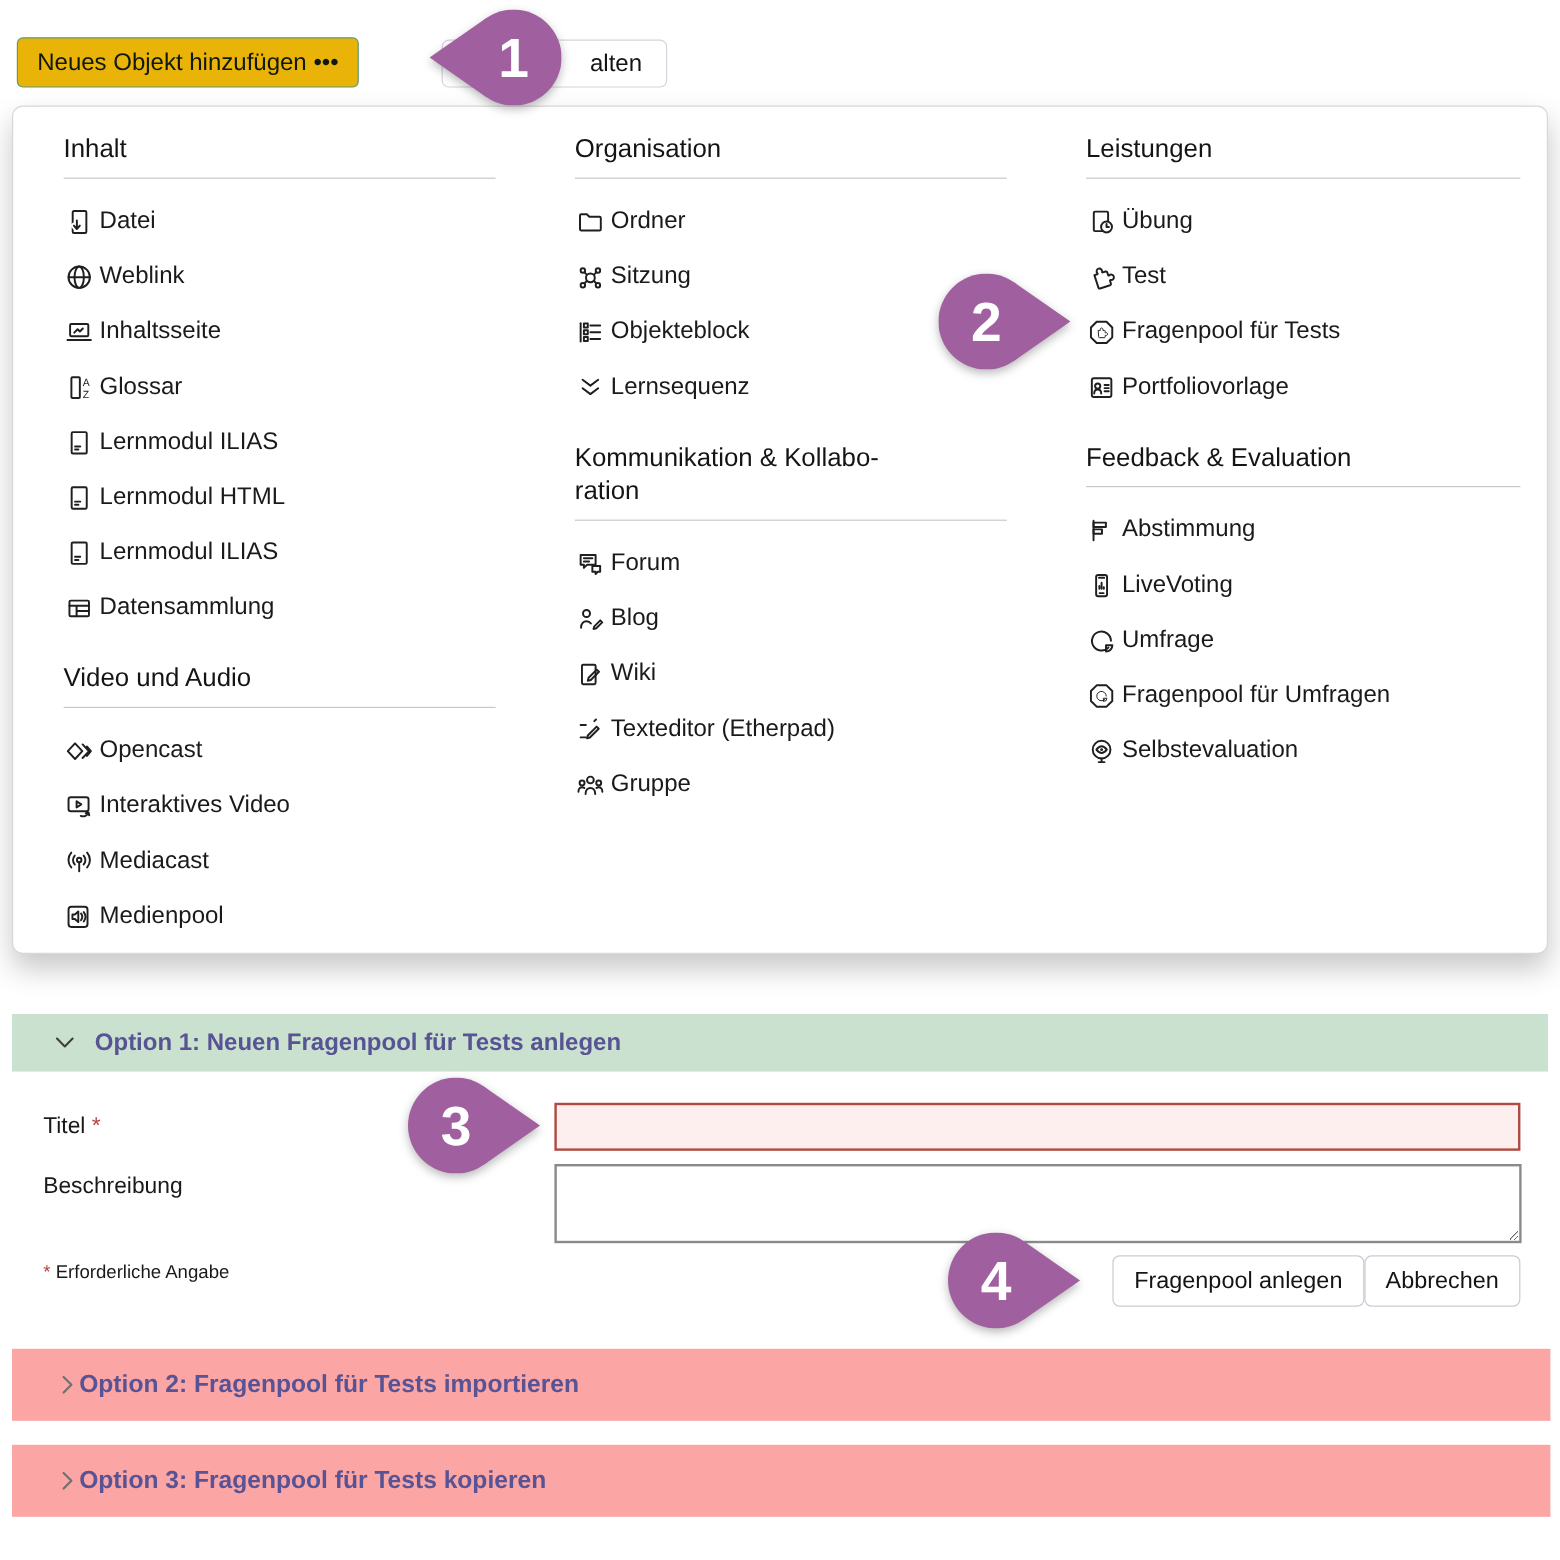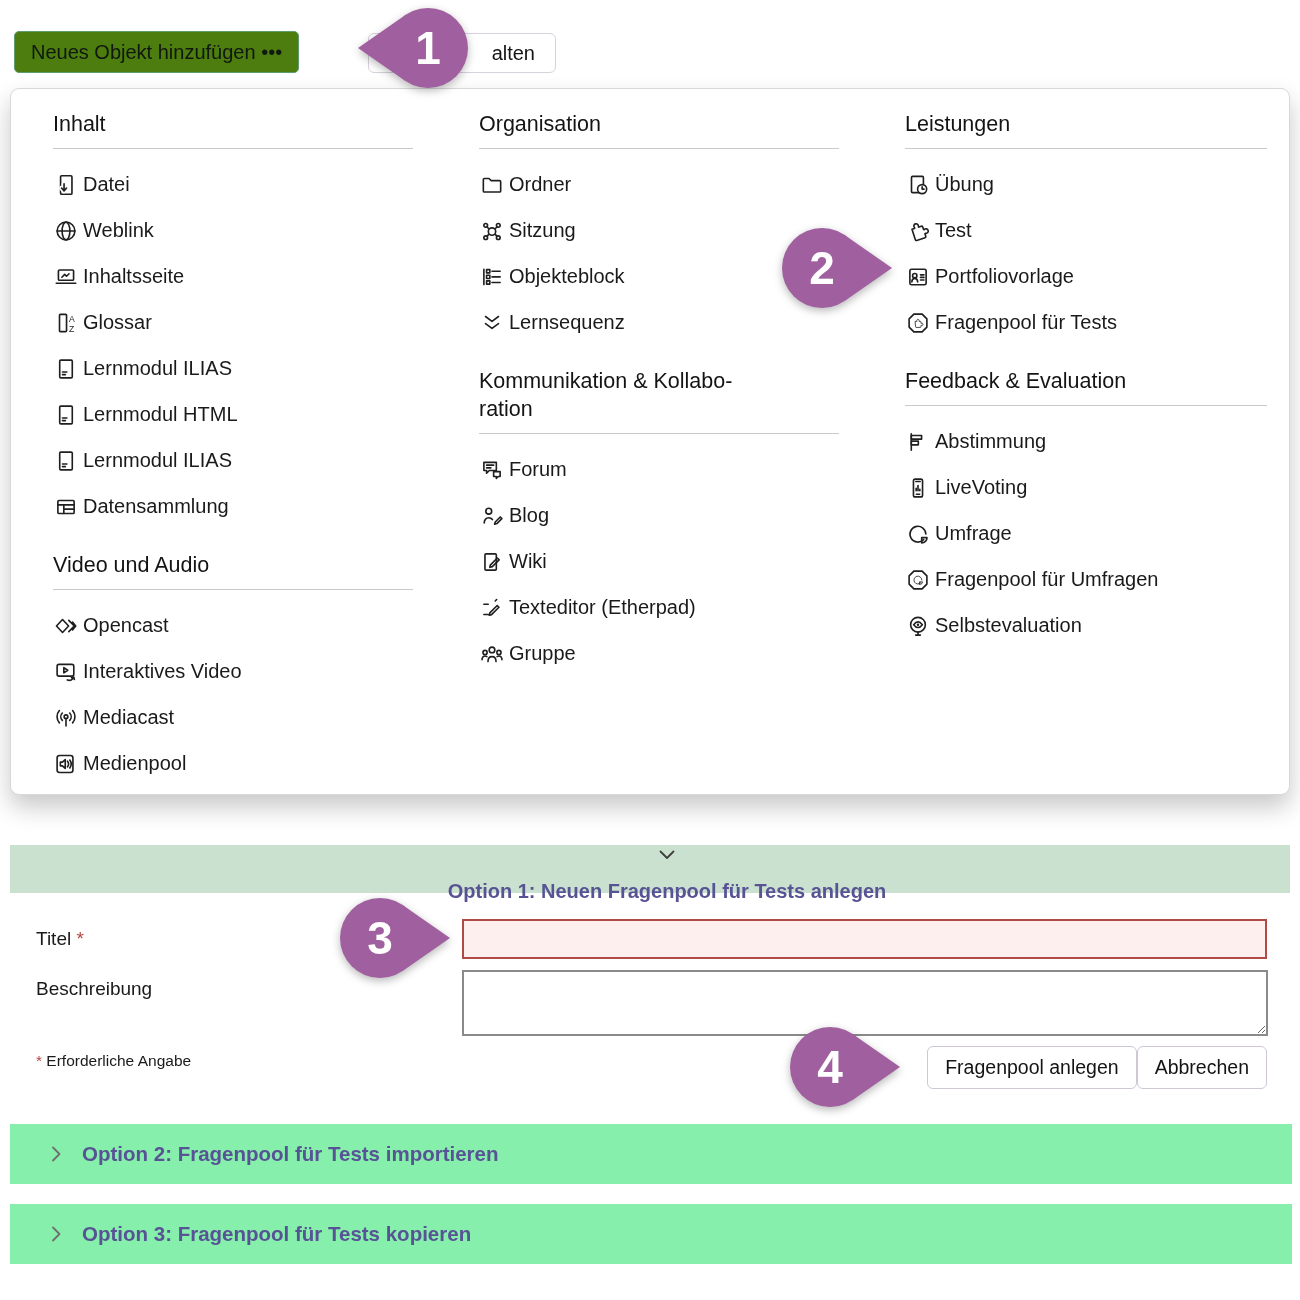--- a/index.html
+++ b/index.html
@@ -1,21 +1,21 @@
 <!DOCTYPE html>
 <html lang="de"><head>
 <meta charset="utf-8">
 <style>
   html,body{margin:0;padding:0;background:#fff;}
   .page{position:relative;width:1300px;height:1300px;background:#fff;overflow:hidden;
         font-family:"Liberation Sans",sans-serif;color:#1a1a1a;}
 
   
   .btn-green{position:absolute;left:14px;top:31px;height:42px;display:flex;align-items:center;
-    padding:0 16px;background:#4d7c0f;border:1px solid #5f9c6e;border-radius:5px;
+    padding:0 16px;background:#eab308;border:1px solid #5f9c6e;border-radius:5px;
     font-size:20px;color:#101810;cursor:pointer;}
   .btn-ghost{position:absolute;left:368px;top:33px;width:188px;height:40px;box-sizing:border-box;
     display:flex;align-items:center;justify-content:flex-end;padding-right:20px;
     background:#fff;border:1px solid #d8d2dc;border-radius:6px;font-size:20px;color:#141414;cursor:pointer;}
 
   
   .panel{position:absolute;left:10px;top:88px;width:1280px;height:707px;box-sizing:border-box;
     background:#fff;border:1px solid #d8d8d8;border-radius:9px;
     box-shadow:0 12px 24px rgba(0,0,0,.22);}
   .menu-grid{display:grid;grid-template-columns:360px 360px 362px;column-gap:66px;
@@ -35,41 +35,41 @@
     justify-content:center;color:#fff;font-size:46px;font-weight:700;}
   .callout--right .num{left:0;}
   .callout--left .num{left:30px;}
   .callout-1{left:358px;top:8px;}
   .callout-2{left:782px;top:228px;}
   .callout-3{left:340px;top:898px;}
   .callout-4{left:790px;top:1027px;}
 
   
   .acc-open{position:absolute;left:10px;top:845px;width:1280px;height:48px;box-sizing:border-box;
-    background:#cbe1cf;display:flex;align-items:center;gap:15px;padding-left:34px;cursor:pointer;flex-direction:column;}
+    background:#cbe1cf;display:flex;align-items:center;gap:15px;padding-left:34px;cursor:pointer;}
   .acc-title{font-size:20px;font-weight:700;color:#575394;}
   .chev{width:20px;height:20px;flex:0 0 20px;}
   .chev svg{width:100%;height:100%;display:block;}
 
   .form-label{position:absolute;left:36px;font-size:19px;color:#1a1a1a;}
   .req{color:#b5443f;}
   .input-error{position:absolute;left:462px;top:919px;width:805px;height:40px;box-sizing:border-box;
     border:2px solid #b04a44;background:#fcefee;font-size:19px;padding:0 10px;
     font-family:"Liberation Sans",sans-serif;}
   .textarea{position:absolute;left:462px;top:970px;width:806px;height:66px;box-sizing:border-box;
     border:2px solid #8a8a8a;background:#fff;font-size:18px;padding:6px 10px;resize:vertical;
     font-family:"Liberation Sans",sans-serif;}
   .req-note{position:absolute;left:36px;top:1052px;font-size:15.5px;color:#1a1a1a;}
   .form-actions{position:absolute;top:1046px;right:33px;display:flex;}
   .btn{height:43px;box-sizing:border-box;display:flex;align-items:center;padding:0 17px;
     background:#fff;border:1px solid #cfc8d4;border-radius:6px;font-size:19.5px;color:#141414;
     font-family:"Liberation Sans",sans-serif;cursor:pointer;}
 
   .acc-closed{position:absolute;left:10px;width:1282px;height:60px;box-sizing:border-box;
-    background:#86efac;display:flex;align-items:center;gap:16px;padding-left:36px;cursor:pointer;}
+    background:#fca5a5;display:flex;align-items:center;padding-left:36px;cursor:pointer;}
   .acc-closed .acc-title{font-size:20.5px;}
   .acc-2{top:1124px;}
   .acc-3{top:1204px;}
 </style>
 </head>
 <body>
 
 <div class="page">
 
   <button class="btn-green">Neues Objekt hinzufügen •••</button>
@@ -323,38 +323,38 @@
                   <g transform="rotate(-18 12 12)">
                     <path d="M7.2 8.8h2.3c.4 0 .6-.4.4-.7a2.1 2.1 0 1 1 3.7 0c-.2.3 0 .7.4.7h2.3c.55 0 1 .45 1 1v2.3c0 .4.4.6.7.4a2.1 2.1 0 1 1 0 3.7c-.3-.2-.7 0-.7.4v2.3c0 .55-.45 1-1 1H8.2c-.55 0-1-.45-1-1z"></path>
                   </g>
                 </svg>
               </span>
               <span class="mi-label">Test</span>
             </div>
             <div class="mi">
               <span class="mi-icon">
                 <svg viewBox="0 0 24 24" fill="none" stroke="#1f1f1f" stroke-width="1.5" stroke-linecap="round" stroke-linejoin="round">
+                  <path d="M8.2 3.8h7.6l4.4 4.4v7.6l-4.4 4.4H8.2l-4.4-4.4V8.2z"></path>
+                  <g transform="translate(6.1 6.1) scale(.5)">
+                    <path d="M7.2 8.8h2.3c.4 0 .6-.4.4-.7a2.1 2.1 0 1 1 3.7 0c-.2.3 0 .7.4.7h2.3c.55 0 1 .45 1 1v2.3c0 .4.4.6.7.4a2.1 2.1 0 1 1 0 3.7c-.3-.2-.7 0-.7.4v2.3c0 .55-.45 1-1 1H8.2c-.55 0-1-.45-1-1z"></path>
+                  </g>
+                </svg>
+              </span>
+              <span class="mi-label">Fragenpool für Tests</span>
+            </div>
+            <div class="mi">
+              <span class="mi-icon">
+                <svg viewBox="0 0 24 24" fill="none" stroke="#1f1f1f" stroke-width="1.5" stroke-linecap="round" stroke-linejoin="round">
                   <rect x="4.5" y="4.8" width="15" height="14.4" rx="1.5"></rect>
                   <circle cx="9" cy="10.8" r="2"></circle>
                   <path d="M6.3 16.6c0-2.1 1.2-3.2 2.7-3.2s2.7 1.1 2.7 3.2"></path>
                   <path d="M14.3 10h3.2M14.3 12.4h3.2M14.3 14.8h3.2"></path>
                 </svg>
               </span>
               <span class="mi-label">Portfoliovorlage</span>
-            </div>
-            <div class="mi">
-              <span class="mi-icon">
-                <svg viewBox="0 0 24 24" fill="none" stroke="#1f1f1f" stroke-width="1.5" stroke-linecap="round" stroke-linejoin="round">
-                  <path d="M8.2 3.8h7.6l4.4 4.4v7.6l-4.4 4.4H8.2l-4.4-4.4V8.2z"></path>
-                  <g transform="translate(6.1 6.1) scale(.5)">
-                    <path d="M7.2 8.8h2.3c.4 0 .6-.4.4-.7a2.1 2.1 0 1 1 3.7 0c-.2.3 0 .7.4.7h2.3c.55 0 1 .45 1 1v2.3c0 .4.4.6.7.4a2.1 2.1 0 1 1 0 3.7c-.3-.2-.7 0-.7.4v2.3c0 .55-.45 1-1 1H8.2c-.55 0-1-.45-1-1z"></path>
-                  </g>
-                </svg>
-              </span>
-              <span class="mi-label">Fragenpool für Tests</span>
             </div>
           </div>
           <div class="menu-section">
             <h3 class="menu-section-title">Feedback &amp; Evaluation</h3>
             <div class="mi">
               <span class="mi-icon">
                 <svg viewBox="0 0 24 24" fill="none" stroke="#1f1f1f" stroke-width="1.5" stroke-linecap="round" stroke-linejoin="round">
                   <path d="M5.8 4.5v15"></path>
                   <rect x="5.8" y="6" width="9.5" height="3.4"></rect>
                   <rect x="5.8" y="11.2" width="6.5" height="3.4"></rect>

